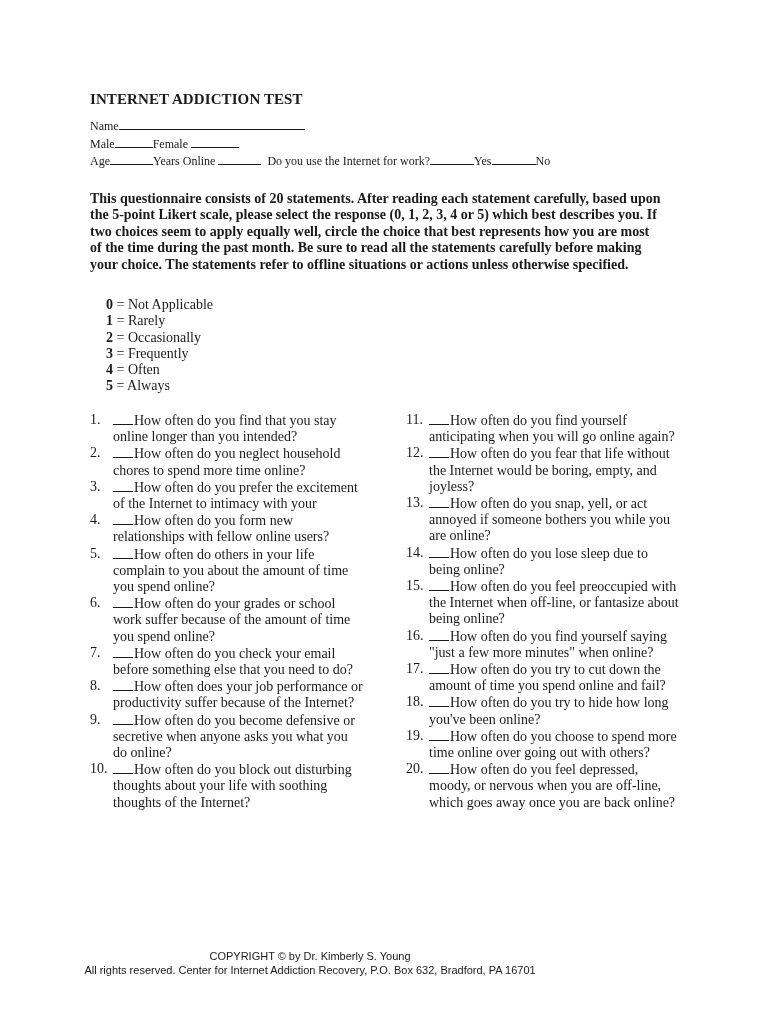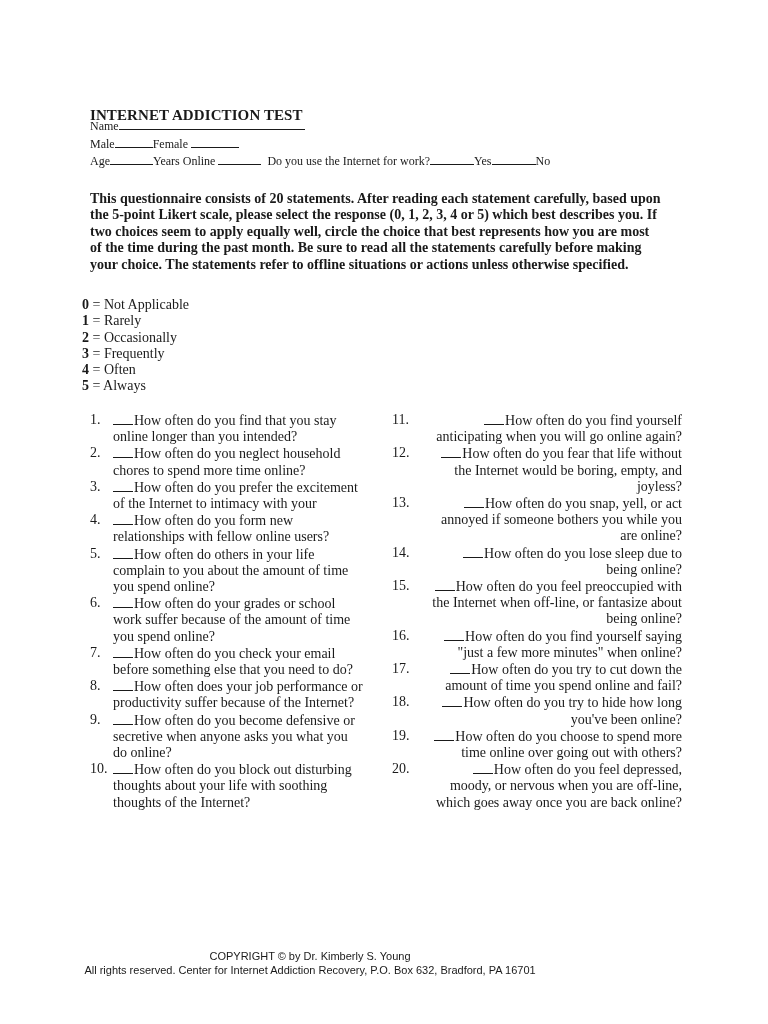--- a/index.html
+++ b/index.html
@@ -1,29 +1,29 @@
 <!DOCTYPE html>
 <html><head>
 <meta charset="utf-8">
 <style>
   html, body { margin: 0; padding: 0; background: #ffffff; }
   body { width: 768px; height: 1024px; position: relative; overflow: hidden;
          font-family: "Liberation Serif", serif; color: #1a1a1a; }
   .page { position: absolute; left: 0; top: 0; width: 768px; height: 1024px; background: #fff; }
-  .title { position: absolute; left: 90px; top: 91px; font-weight: bold; font-size: 15px; letter-spacing: 0.1px; margin-top: 16px; }
+  .title { position: absolute; left: 90px; top: 91px; font-weight: bold; font-size: 15px; letter-spacing: 0.1px; }
   .fields { position: absolute; left: 90px; top: 117px; font-size: 12px; line-height: 16.5px; }
   .fields div { white-space: pre; }
   .u { display: inline-block; border-bottom: 1px solid #1a1a1a; height: 12px; vertical-align: baseline; }
   .intro { position: absolute; left: 90px; top: 191px; width: 600px; font-size: 14px; line-height: 16.4px; }
   .intro p { margin: 0; white-space: nowrap; font-weight: bold; }
-  .scale { position: absolute; left: 82px; top: 297px; font-size: 14px; line-height: 16.3px; }
+  .scale { position: absolute; left: 106px; top: 297px; font-size: 14px; line-height: 16.3px; }
   .scale b { font-weight: bold; }
   .col { position: absolute; top: 412px; font-size: 14px; line-height: 16.2px; }
   .col.left { left: 90px; width: 290px; }
-  .col.right { left: 392px; width: 290px; text-align: right; }
+  .col.right { left: 406px; width: 290px; }
   .q { position: relative; padding-left: 23px; }
   .q .num { position: absolute; left: 0; top: 0; }
   .q .line { white-space: nowrap; display: block; }
   .blank { display: inline-block; width: 20px; border-bottom: 1px solid #1a1a1a; height: 12px; margin-right: 1px; }
   .footer { position: absolute; left: 0; width: 620px; top: 950px; text-align: center;
             font-family: "Liberation Sans", sans-serif; font-size: 11px; line-height: 13.5px; color: #1a1a1a; }
 </style>
 </head>
 <body>
 

